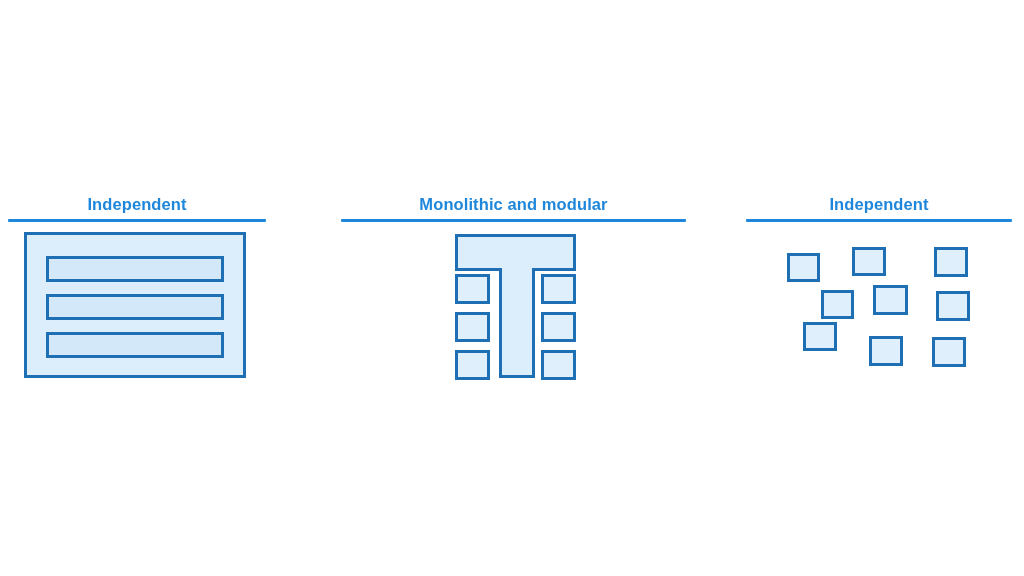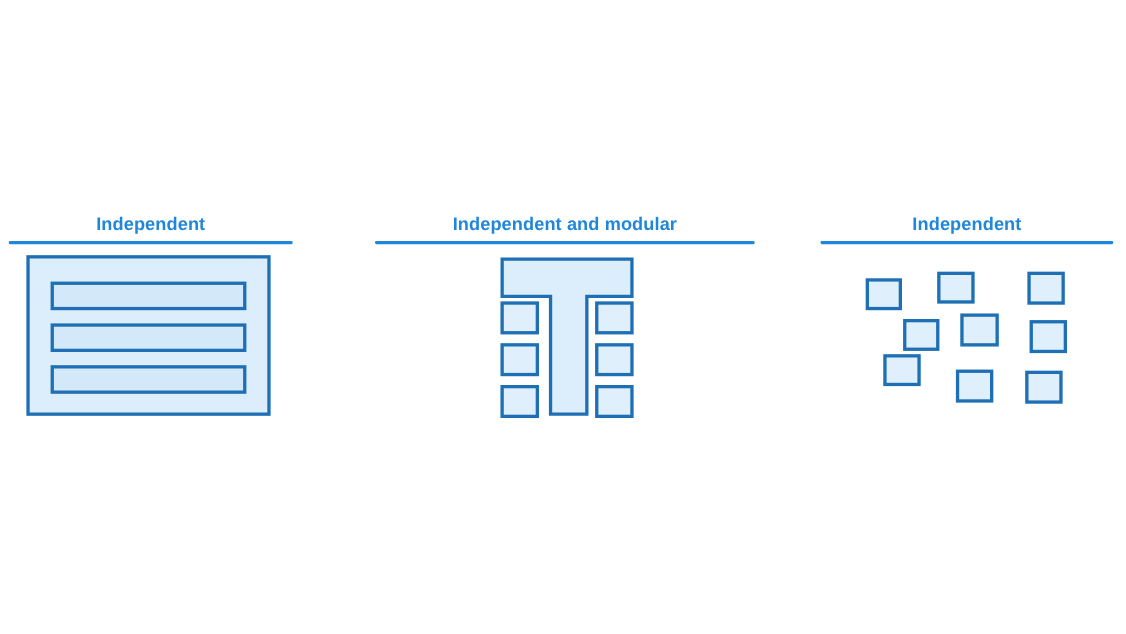--- a/index.html
+++ b/index.html
@@ -84,21 +84,21 @@
     <div class="panel-rule" style="left:8px; top:219px; width:258px;"></div>
 
     <div class="shape outer" style="left:24px; top:232px; width:222px; height:146px;"></div>
 
     <div class="shape bar" style="left:46px; top:256px; width:178px; height:26px;"></div>
     <div class="shape bar" style="left:46px; top:294px; width:178px; height:26px;"></div>
     <div class="shape bar" style="left:46px; top:332px; width:178px; height:26px;"></div>
   </div>
 
   <div class="panel">
-    <div class="panel-title" style="left:341px; top:196px; width:345px;">Independent and modular</div>
+    <div class="panel-title" style="left:341px; top:196px; width:345px;">Monolithic and modular</div>
     <div class="panel-rule" style="left:341px; top:219px; width:345px;"></div>
 
     <div class="t-shape" style="left:455px; top:234px; width:121px; height:144px;">
       <svg width="121" height="144" viewBox="0 0 121 144">
         <path d="M 1.5 1.5 H 119.5 V 35.5 H 78.5 V 142.5 H 45.5 V 35.5 H 1.5 Z" fill="#DCEEFB" stroke="#1F6FB5" stroke-width="3" stroke-linejoin="miter"></path>
       </svg>
     </div>
 
     <div class="shape cell" style="left:455px; top:274px; width:35px; height:30px;"></div>
     <div class="shape cell" style="left:455px; top:312px; width:35px; height:30px;"></div>

